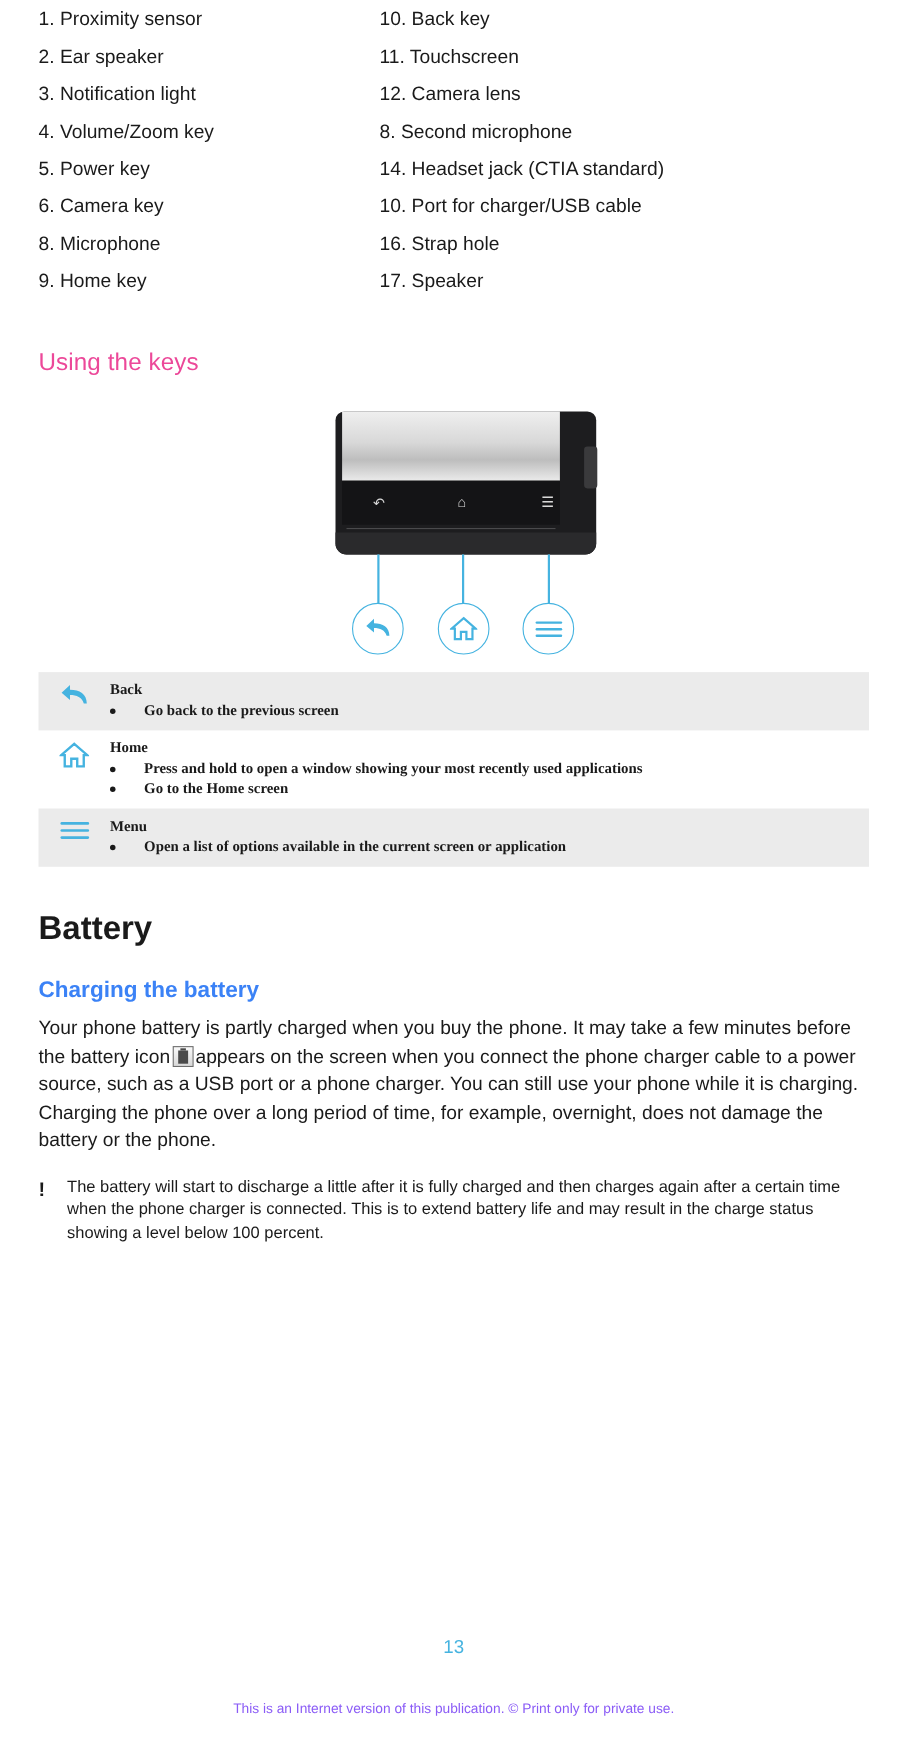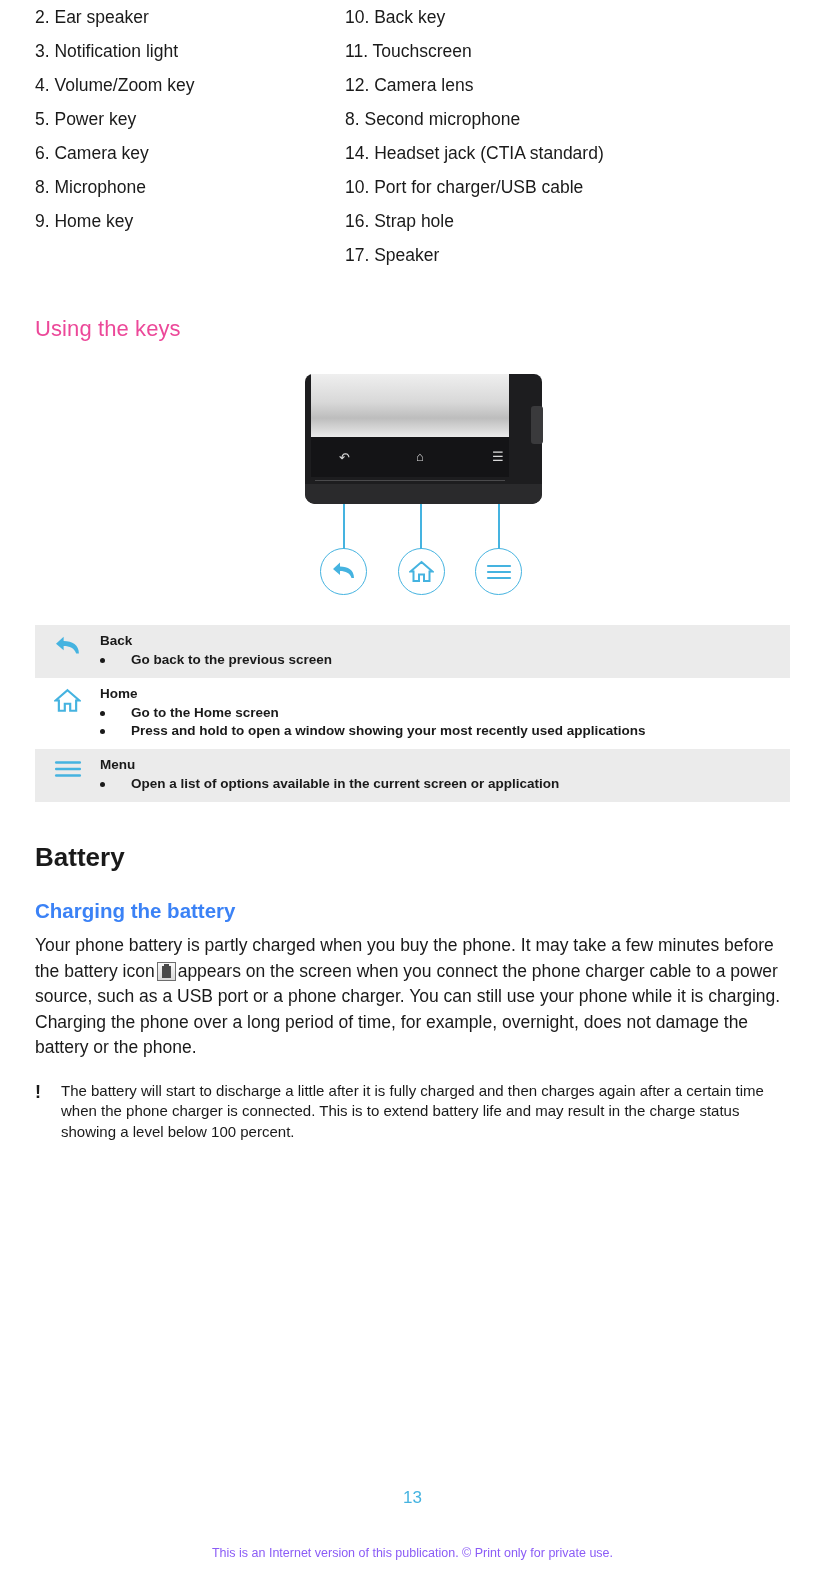--- a/index.html
+++ b/index.html
@@ -41,21 +41,21 @@
   }
   
   h2.section-title {
     font-size: 22px;
     font-weight: normal;
     color: #ec4899;
     margin: 44px 0 0 0;
     letter-spacing: 0.1px;
   }
   h1.chapter-title {
-    font-size: 26px;
+    font-size: 30px;
     font-weight: bold;
     color: #1a1a1a;
     margin: 40px 0 0 0;
   }
   h3.sub-title {
     font-size: 20.5px;
     font-weight: bold;
     color: #3b82f6;
     margin: 26px 0 0 0;
   }
@@ -146,21 +146,22 @@
     height: 47px;
     border: 1.8px solid #45b3e0;
     border-radius: 50%;
     box-sizing: border-box;
     display: flex;
     align-items: center;
     justify-content: center;
   }
   
   .keys-table {
-    margin-top: 36px;
+    margin-top: 22px;
+    font-family: Liberation Serif, serif;
   }
   .key-row {
     display: flex;
     align-items: flex-start;
     padding: 7px 0 9px 0;
   }
   .key-row.shaded {
     background: #ebebeb;
   }
   .key-icon-cell {
@@ -273,20 +274,21 @@
     color: #8b5cf6;
   }
 </style>
 </head>
 <body>
 
 <div class="page">
 
   <div class="parts-list">
     <div class="parts-col">
+      <div class="part-item">1. Proximity sensor</div>
       <div class="part-item">2. Ear speaker</div>
       <div class="part-item">3. Notification light</div>
       <div class="part-item">4. Volume/Zoom key</div>
       <div class="part-item">5. Power key</div>
       <div class="part-item">6. Camera key</div>
       <div class="part-item">8. Microphone</div>
       <div class="part-item">9. Home key</div>
     </div>
     <div class="parts-col right">
       <div class="part-item">10. Back key</div>
@@ -358,22 +360,22 @@
 
     <div class="key-row">
       <div class="key-icon-cell">
         <svg width="27" height="25" viewBox="0 0 25 23" aria-hidden="true">
           <path d="M12.5 2 L23.5 11.5 L20.5 11.5 L20.5 21 L15 21 L15 14.5 L10 14.5 L10 21 L4.5 21 L4.5 11.5 L1.5 11.5 Z" fill="none" stroke="#45b3e0" stroke-width="2"></path>
         </svg>
       </div>
       <div class="key-text-cell">
         <div class="key-title">Home</div>
         <ul class="key-bullets">
+          <li>Press and hold to open a window showing your most recently used applications</li>
           <li>Go to the Home screen</li>
-          <li>Press and hold to open a window showing your most recently used applications</li>
         </ul>
       </div>
     </div>
 
     <div class="key-row shaded">
       <div class="key-icon-cell">
         <svg width="28" height="20" viewBox="0 0 26 18" aria-hidden="true">
           <g stroke="#45b3e0" stroke-width="2.2" stroke-linecap="round">
             <line x1="2" y1="3" x2="24" y2="3"></line>
             <line x1="2" y1="9" x2="24" y2="9"></line>

